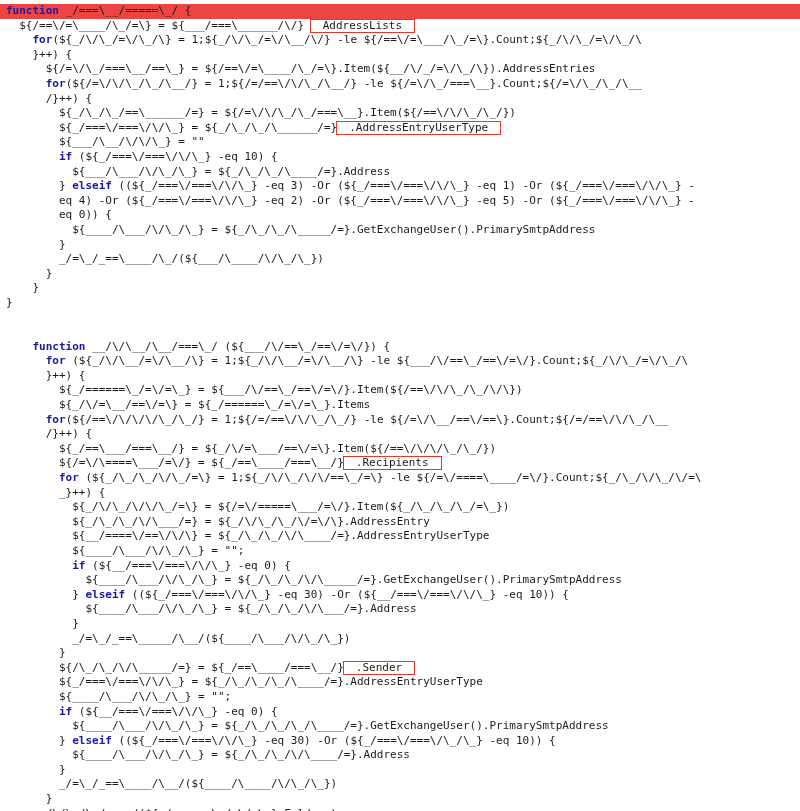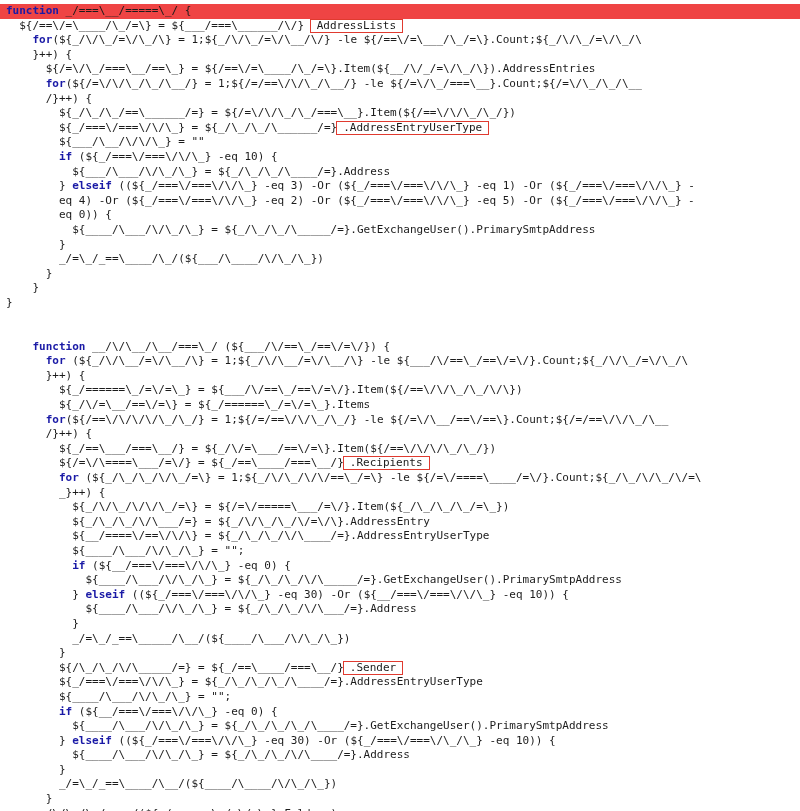--- a/index.html
+++ b/index.html
@@ -28,21 +28,21 @@
   
   .line.hl {
     background: #ef4444;
     width: 794px;
     margin-left: -6px;
     padding-left: 6px;
   }
   .kw { color: #1a1aa6; font-weight: bold; }
   .mark {
     border: 1.6px solid #e03a2f;
-    padding: 0 6px;
+    padding: 0 12px;
     margin: 0 -1px;
     display: inline-block;
     line-height: 12px;
   }
 </style>
 </head>
 <body>
 
 <div id="code"><div class="line hl"><span class="kw">function </span><span>_/===\__/=====\_/ {</span></div><div class="line"><span>  ${/==\/=\____/\_/=\} = ${___/===\______/\/} </span><span class="mark">AddressLists</span></div><div class="line"><span>    </span><span class="kw">for</span><span>(${_/\/\_/=\/\_/\} = 1;${_/\/\_/=\/\__/\/} -le ${/==\/=\___/\_/=\}.Count;${_/\/\_/=\/\_/\</span></div><div class="line"><span>    }++) {</span></div><div class="line"><span>      ${/=\/\_/===\__/==\_} = ${/==\/=\____/\_/=\}.Item(${__/\/_/=\/\_/\}).AddressEntries</span></div><div class="line"><span>      </span><span class="kw">for</span><span>(${/=\/\/\_/\_/\__/} = 1;${/=/==\/\/\_/\__/} -le ${/=\/\_/===\__}.Count;${/=\/\_/\_/\__</span></div><div class="line"><span>      /}++) {</span></div><div class="line"><span>        ${_/\_/\_/==\______/=} = ${/=\/\/\_/\_/===\__}.Item(${/==\/\/\_/\_/})</span></div><div class="line"><span>        ${_/===\/===\/\/\_} = ${_/\_/\_/\______/=}</span><span class="mark">.AddressEntryUserType</span></div><div class="line"><span>        ${___/\__/\/\/\_} = ""</span></div><div class="line"><span>        </span><span class="kw">if</span><span> (${_/===\/===\/\/\_} -eq 10) {</span></div><div class="line"><span>          ${___/\___/\/\_/\_} = ${_/\_/\_/\____/=}.Address</span></div><div class="line"><span>        } </span><span class="kw">elseif</span><span> ((${_/===\/===\/\/\_} -eq 3) -Or (${_/===\/===\/\/\_} -eq 1) -Or (${_/===\/===\/\/\_} -</span></div><div class="line"><span>        eq 4) -Or (${_/===\/===\/\/\_} -eq 2) -Or (${_/===\/===\/\/\_} -eq 5) -Or (${_/===\/===\/\/\_} -</span></div><div class="line"><span>        eq 0)) {</span></div><div class="line"><span>          ${____/\___/\/\_/\_} = ${_/\_/\_/\_____/=}.GetExchangeUser().PrimarySmtpAddress</span></div><div class="line"><span>        }</span></div><div class="line"><span>        _/=\_/_==\____/\_/(${___/\____/\/\_/\_})</span></div><div class="line"><span>      }</span></div><div class="line"><span>    }</span></div><div class="line"><span>}</span></div><div class="line"><span></span></div><div class="line"><span></span></div><div class="line"><span>    </span><span class="kw">function</span><span> __/\/\__/\__/===\_/ (${___/\/==\_/==\/=\/}) {</span></div><div class="line"><span>      </span><span class="kw">for</span><span> (${_/\/\__/=\/\__/\} = 1;${_/\/\__/=\/\__/\} -le ${___/\/==\_/==\/=\/}.Count;${_/\/\_/=\/\_/\</span></div><div class="line"><span>      }++) {</span></div><div class="line"><span>        ${_/======\_/=\/=\_} = ${___/\/==\_/==\/=\/}.Item(${/==\/\/\_/\_/\/\})</span></div><div class="line"><span>        ${_/\/=\__/==\/=\} = ${_/======\_/=\/=\_}.Items</span></div><div class="line"><span>      </span><span class="kw">for</span><span>(${/==\/\/\/\/\_/\_/} = 1;${/=/==\/\/\_/\_/} -le ${/=\/\__/==\/==\}.Count;${/=/==\/\/\_/\__</span></div><div class="line"><span>      /}++) {</span></div><div class="line"><span>        ${_/==\___/===\__/} = ${_/\/=\___/==\/=\}.Item(${/==\/\/\/\_/\_/})</span></div><div class="line"><span>        ${/=\/\====\___/=\/} = ${_/==\____/===\__/}</span><span class="mark">.Recipients</span></div><div class="line"><span>        </span><span class="kw">for</span><span> (${_/\_/\_/\/\_/=\} = 1;${_/\/\_/\/\/==\_/=\} -le ${/=\/====\____/=\/}.Count;${_/\_/\/\_/\/=\</span></div><div class="line"><span>        _}++) {</span></div><div class="line"><span>          ${_/\/\_/\/\/\_/=\} = ${/=\/=====\___/=\/}.Item(${_/\_/\_/\_/=\_})</span></div><div class="line"><span>          ${_/\_/\_/\/\___/=} = ${_/\/\_/\_/\/=\/\}.AddressEntry</span></div><div class="line"><span>          ${__/====\/==\/\/\} = ${_/\_/\_/\/\____/=}.AddressEntryUserType</span></div><div class="line"><span>          ${____/\___/\/\_/\_} = "";</span></div><div class="line"><span>          </span><span class="kw">if</span><span> (${__/===\/===\/\/\_} -eq 0) {</span></div><div class="line"><span>            ${____/\___/\/\_/\_} = ${_/\_/\_/\/\_____/=}.GetExchangeUser().PrimarySmtpAddress</span></div><div class="line"><span>          } </span><span class="kw">elseif</span><span> ((${_/===\/===\/\/\_} -eq 30) -Or (${__/===\/===\/\/\_} -eq 10)) {</span></div><div class="line"><span>            ${____/\___/\/\_/\_} = ${_/\_/\_/\/\___/=}.Address</span></div><div class="line"><span>          }</span></div><div class="line"><span>          _/=\_/_==\_____/\__/(${____/\___/\/\_/\_})</span></div><div class="line"><span>        }</span></div><div class="line"><span>        ${/\_/\_/\/\_____/=} = ${_/==\____/===\__/}</span><span class="mark">.Sender</span></div><div class="line"><span>        ${_/===\/===\/\/\_} = ${_/\_/\_/\_/\____/=}.AddressEntryUserType</span></div><div class="line"><span>        ${____/\___/\/\_/\_} = "";</span></div><div class="line"><span>        </span><span class="kw">if</span><span> (${__/===\/===\/\/\_} -eq 0) {</span></div><div class="line"><span>          ${____/\___/\/\_/\_} = ${_/\_/\_/\_/\____/=}.GetExchangeUser().PrimarySmtpAddress</span></div><div class="line"><span>        } </span><span class="kw">elseif</span><span> ((${_/===\/===\/\/\_} -eq 30) -Or (${_/===\/===\/\_/\_} -eq 10)) {</span></div><div class="line"><span>          ${____/\___/\/\_/\_} = ${_/\_/\_/\/\____/=}.Address</span></div><div class="line"><span>        }</span></div><div class="line"><span>        _/=\_/_==\____/\__/(${____/\____/\/\_/\_})</span></div><div class="line"><span>      }</span></div><div class="line"><span>    __/\/\_/\_/===_/(${_/======\_/=\/=\_}.Folders)</span></div></div>
 

